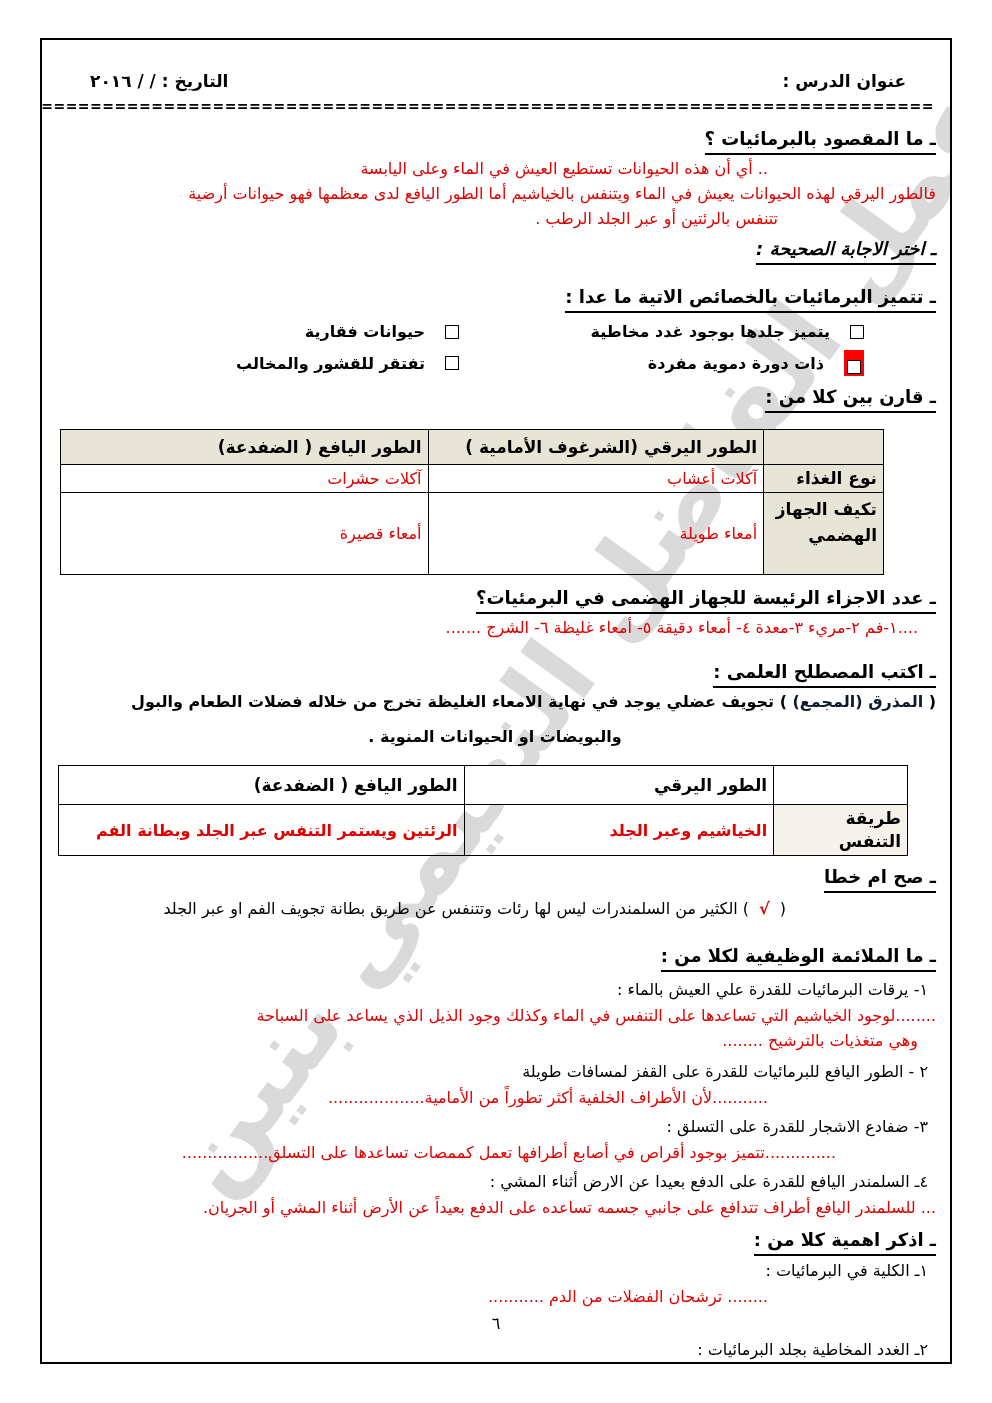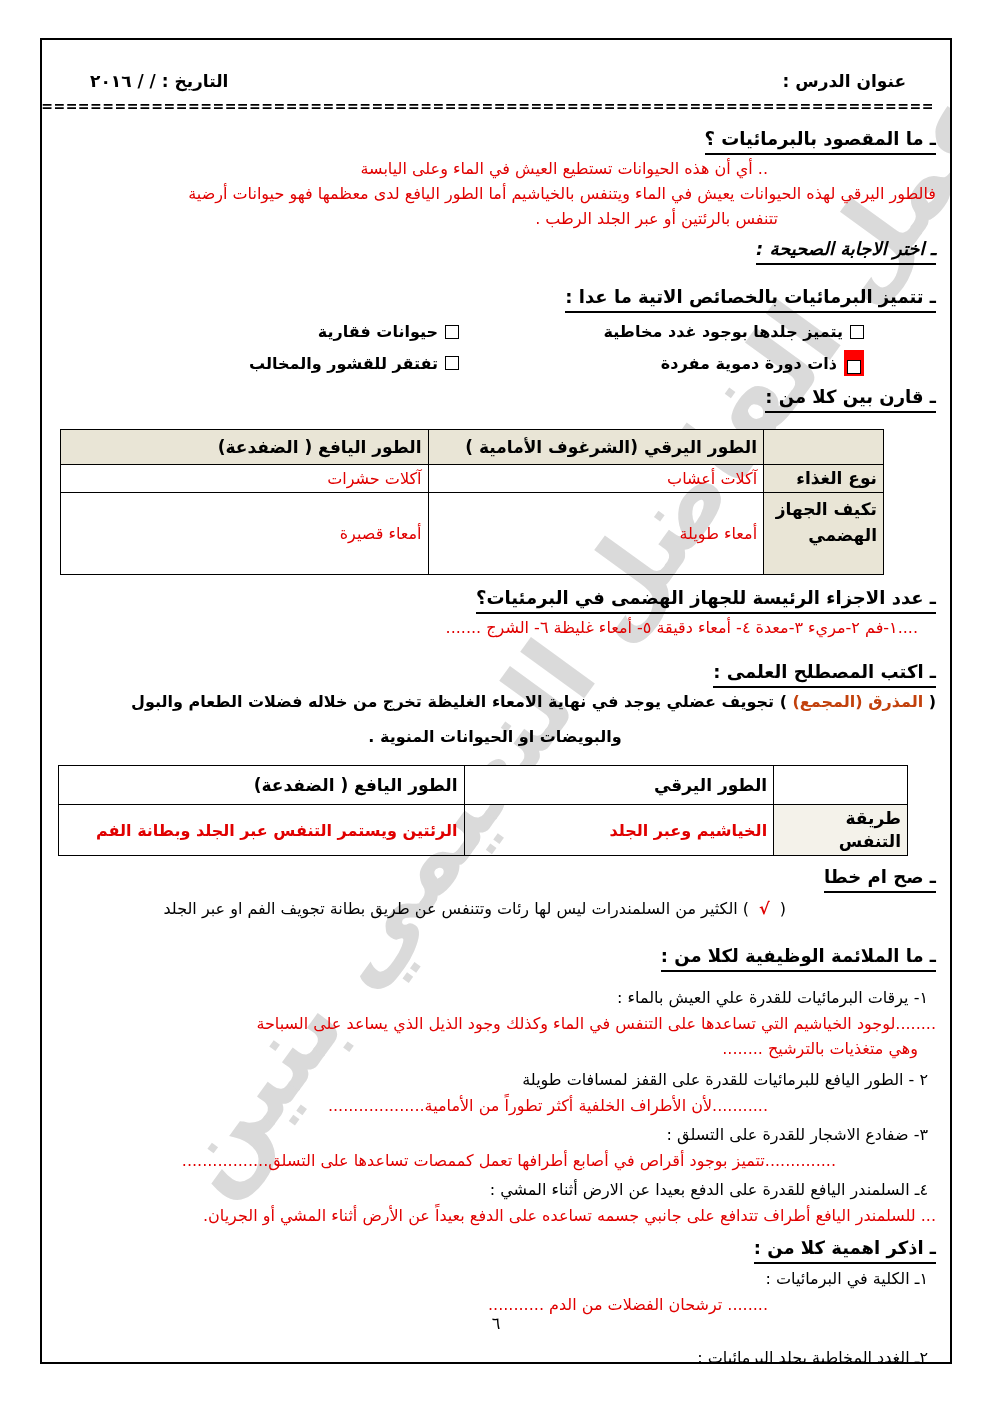--- a/index.html
+++ b/index.html
@@ -12,32 +12,32 @@
   .content{position:relative;z-index:1;direction:rtl;color:#000;font-size:16px;line-height:23px;}
 
   .header-row{display:flex;justify-content:space-between;font-weight:bold;font-size:17px;
     padding:30px 44px 0 48px;}
   .separator{font-weight:bold;font-size:14px;letter-spacing:.5px;white-space:nowrap;
     overflow:hidden;padding:2px 16px 0 16px;}
 
   .body-pad{padding:0 14px 0 12px;}
   .hd{font-weight:bold;font-size:18px;line-height:26px;margin-top:8px;}
   .hd .u{display:inline-block;border-bottom:2px solid #000;padding-bottom:1px;}
-  .red{color:#c2410c;}
+  .red{color:#0f172a;}
   .ans{color:#e00000;margin-top:2px;line-height:23px;}
   .ind-xl{padding-left:0;padding-right:168px;}
   .ind-lg{padding-right:158px;}
   .ind-md{padding-right:100px;}
   .ind-sm{padding-right:18px;}
   .ind-xs{padding-right:8px;}
   .q-line{margin-top:6px;line-height:24px;}
 
   .options{display:grid;grid-template-columns:1fr 1fr;row-gap:7px;margin-top:7px;
     padding-right:72px;font-weight:bold;font-size:16px;}
-  .opt{display:flex;align-items:center;gap:7px;}
+  .opt{display:flex;align-items:center;gap:20px;}
   .chk{display:inline-block;width:12px;height:12px;border:1.6px solid #000;background:#fff;
     flex:0 0 auto;}
   .hl{display:inline-flex;align-items:flex-end;background:#ff0000;padding:10px 3px 2px 3px;}
 
   table{border-collapse:collapse;margin-top:16px;}
   td{border:1.6px solid #000;text-align:right;padding:2px 6px;}
   .t1{width:824px;margin-right:52px;}
   .t1 .hdrow td{background:#e9e5d6;font-weight:bold;font-size:17px;height:30px;}
   .t1 .lbl{background:#e9e5d6;font-weight:bold;font-size:17px;}
   .t1 .cell{color:#e00000;font-size:16px;}
@@ -176,21 +176,21 @@
         <span class="u">ـ صح ام خطا</span>
       </div>
       <div class="tf-line">
         <span>(</span><span class="mark">√</span><span>)</span>
         <span>الكثير من السلمندرات ليس لها رئات وتتنفس عن طريق بطانة تجويف الفم او عبر الجلد</span>
       </div>
 
       <div class="hd mt22">
         <span class="u">ـ ما الملائمة الوظيفية لكلا من  :</span>
       </div>
-      <div class="q-line ind-xs" style="margin-top:14px;">١- يرقات البرمائيات للقدرة علي العيش بالماء :</div>
+      <div class="q-line ind-xs" style="margin-top:6px;">١- يرقات البرمائيات للقدرة علي العيش بالماء :</div>
       <div class="ans">........لوجود الخياشيم التي تساعدها على التنفس في الماء وكذلك وجود الذيل الذي يساعد على السباحة</div>
       <div class="ans ind-sm">وهي متغذيات بالترشيح ........</div>
       <div class="q-line ind-xs mt8">٢ - الطور اليافع  للبرمائيات للقدرة على القفز لمسافات طويلة</div>
       <div class="ans ind-xl">...........لأن الأطراف الخلفية أكثر تطوراً من الأمامية...................</div>
       <div class="q-line ind-xs">٣- ضفادع الاشجار للقدرة على  التسلق :</div>
       <div class="ans ind-md">..............تتميز بوجود أقراص في أصابع أطرافها تعمل كممصات تساعدها على التسلق.................</div>
       <div class="q-line ind-xs">٤ـ السلمندر اليافع  للقدرة على الدفع بعيدا عن الارض أثناء المشي :</div>
       <div class="ans">... للسلمندر اليافع أطراف تتدافع على جانبي جسمه تساعده على الدفع بعيداً عن الأرض أثناء المشي أو الجريان.</div>
 
       <div class="hd mt8">

